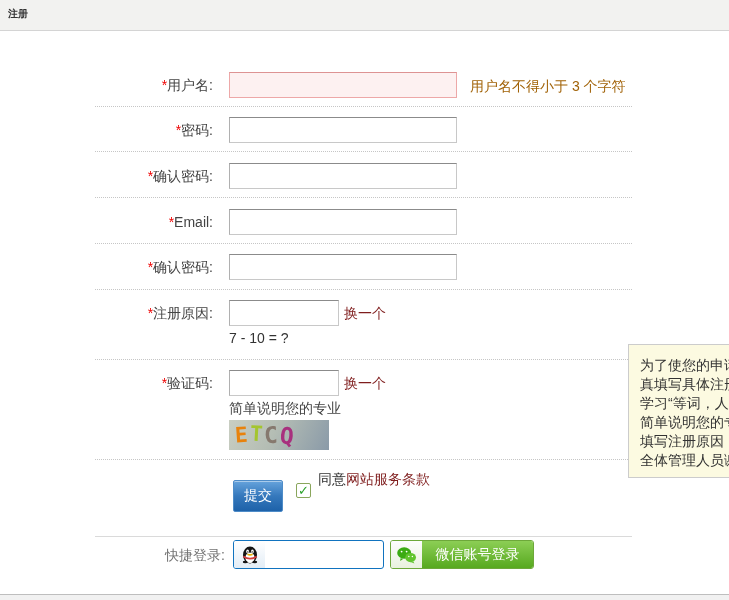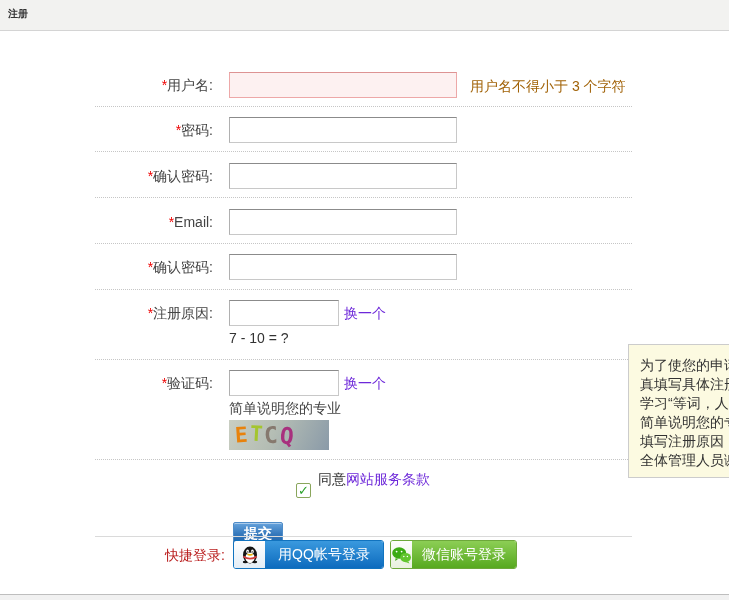--- a/index.html
+++ b/index.html
@@ -26,62 +26,61 @@
   .tinput {
     height:26px; background:#fff; font-size:14px; padding:0 4px;
     border:1px solid #C8C8C8; border-top-color:#8B8B8B; border-left-color:#B0B0B0; border-radius:0;
     font-family:"Liberation Sans","DejaVu Sans",sans-serif;
   }
   .tinput.w-lg { width:228px; }
   .tinput.w-sm { width:110px; }
   .tinput.err { background:#FDF1F1; border-color:#EDA8A8; border-top-color:#DD9393; }
 
   .error-msg { color:#a16207; font-weight:normal; white-space:nowrap; }
-  .link { color:#6d28d9; text-decoration:none; cursor:pointer; white-space:nowrap; }
+  .link { color:#7f1d1d; text-decoration:none; cursor:pointer; white-space:nowrap; }
   .plain { color:#333; white-space:nowrap; }
 
   
   .captcha-img {
     left:229px; top:420px; width:100px; height:30px; overflow:hidden;
     background:linear-gradient(115deg,#C9CEC2 0%,#B4BDB4 45%,#8A9AA8 100%);
     display:flex; align-items:center; padding-left:6px;
   }
   .cap-letter { font-family:"DejaVu Sans Mono",monospace; font-weight:bold; font-size:21px; letter-spacing:2px; }
   .cap-letter:nth-child(1){ transform:rotate(-4deg); }
   .cap-letter:nth-child(2){ transform:rotate(3deg) translateY(-1px); }
   .cap-letter:nth-child(3){ transform:rotate(-2deg); font-size:23px; }
   .cap-letter:nth-child(4){ transform:rotate(5deg) translateY(1px); font-size:23px; }
 
   
   .submit-btn {
-    left:233px; top:480px; width:50px; height:24px;
+    left:233px; top:480px; width:50px; height:32px;
     background:linear-gradient(#66A3DC,#3578BC 50%,#1E62A9);
     border:1px solid #4E8CC8; border-radius:2px;
     box-shadow:inset 0 1px 0 rgba(255,255,255,.45);
-    color:#fff; font-weight:bold; font-size:14px; cursor:pointer;
+    color:#fff; font-weight:normal; font-size:14px; cursor:pointer;
     font-family:"Liberation Sans","DejaVu Sans",sans-serif;
-    margin-top:42px;
   }
   .checkbox {
     left:296px; top:483px; width:15px; height:15px; background:#fff;
     border:1px solid #8AA65C; border-radius:2px; cursor:pointer;
     display:flex; align-items:center; justify-content:center;
   }
   .checkmark { color:#2AA12A; font-weight:bold; font-size:13px; line-height:1; }
   .agree { left:318px; top:471px; }
 
   
-  .ql-label { left:95px; top:541px; width:130px; height:29px; line-height:29px; text-align:right; color:#b91c1c; }
+  .ql-label { left:95px; top:541px; width:130px; height:29px; line-height:29px; text-align:right; color:#737373; }
   .oauth-btn { top:540px; height:29px; display:flex; border-radius:3px; overflow:hidden; cursor:pointer; }
   .oauth-icon { width:31px; display:flex; align-items:center; justify-content:center; }
   .oauth-text { flex:1; display:flex; align-items:center; justify-content:center; color:#fff; font-size:14px; white-space:nowrap; padding:0 10px; }
   .qq-btn  { left:233px; width:151px; border:1px solid #1173BF; }
   .qq-btn .oauth-icon { background:linear-gradient(#FFFFFF,#E3EDF6); }
   .qq-btn .oauth-text { background:linear-gradient(#3A99DE,#0D6BBE); }
-  .wx-btn  { left:390px; width:127px; border:1px solid #6DA83A; }
+  .wx-btn  { left:390px; width:144px; border:1px solid #6DA83A; }
   .wx-btn .oauth-icon { background:linear-gradient(#FDFDFD,#E9F1DE); }
   .wx-btn .oauth-text { background:linear-gradient(#8CCE55,#57A91F); }
 
   
   .tooltip {
     left:628px; top:344px; width:200px; height:134px;
     background:#FCFAE1; border:1px solid #CCCCCC;
     padding:11px 0 0 11px; color:#333; line-height:19px; font-size:14px;
     overflow:hidden; z-index:5;
   }
@@ -155,21 +154,20 @@
       <ellipse cx="7.6" cy="6.5" rx="1.4" ry="1.9" fill="#fff"></ellipse>
       <ellipse cx="12.4" cy="6.5" rx="1.4" ry="1.9" fill="#fff"></ellipse>
       <circle cx="7.8" cy="6.9" r="0.7" fill="#111"></circle>
       <circle cx="12.2" cy="6.9" r="0.7" fill="#111"></circle>
       <path d="M7.4 9.2 q2.6 1.4 5.2 0" stroke="#E8B000" stroke-width="1.6" fill="none"></path>
       <path d="M3.4 11.5 q6.6 4.4 13.2 0" stroke="#D53C3C" stroke-width="1.8" fill="none"></path>
       <ellipse cx="5.2" cy="17" rx="2.4" ry="1.3" fill="#141414"></ellipse>
       <ellipse cx="14.8" cy="17" rx="2.4" ry="1.3" fill="#141414"></ellipse>
     </svg>
   </div>
-  <div class="oauth-text">用QQ帐号登录</div>
 </div>
 
 <div class="abs oauth-btn wx-btn">
   <div class="oauth-icon">
     <svg width="21" height="20" viewBox="0 0 21 20">
       <ellipse cx="8.2" cy="8" rx="7" ry="5.8" fill="#3BAB13"></ellipse>
       <circle cx="5.6" cy="6.6" r="0.9" fill="#fff"></circle>
       <circle cx="10.6" cy="6.6" r="0.9" fill="#fff"></circle>
       <path d="M4.5 13.2 L4.2 16 L7.4 13.8 Z" fill="#3BAB13"></path>
       <ellipse cx="14.6" cy="12.6" rx="5.4" ry="4.6" fill="#62C52E"></ellipse>

